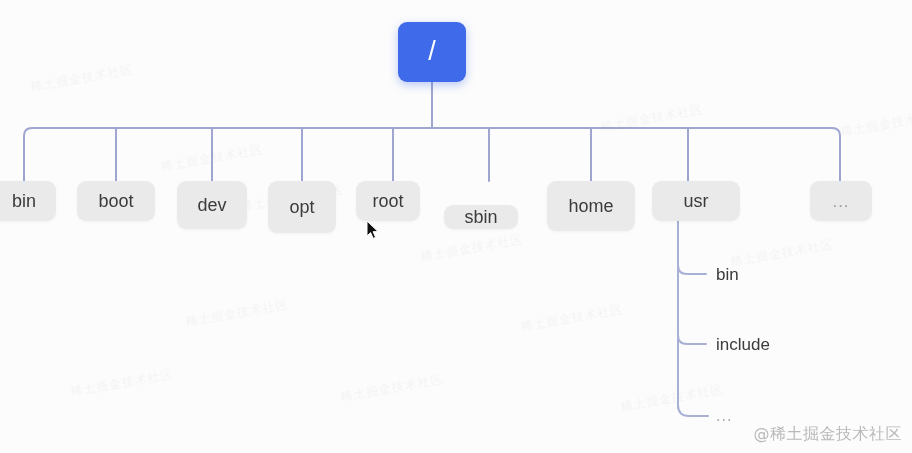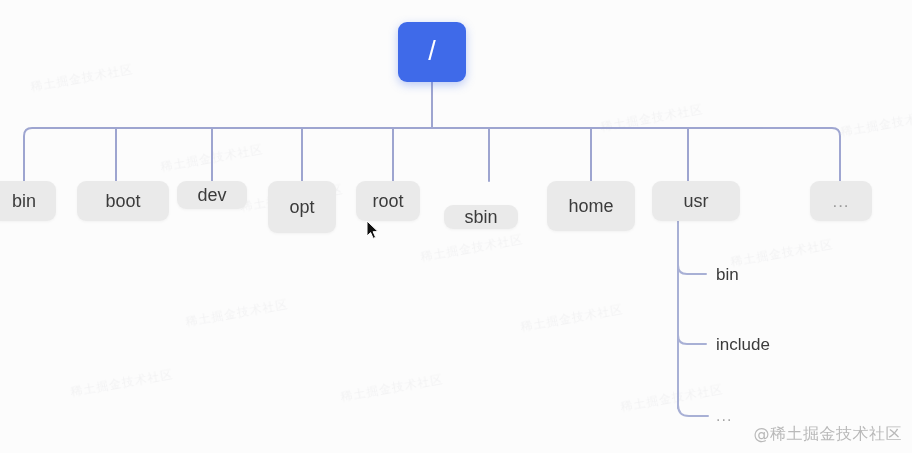--- a/index.html
+++ b/index.html
@@ -165,24 +165,24 @@
   </svg>
 
   <div class="node node-root" style="left:398px; top:22px; width:68px; height:60px;">
     <span class="node-label">/</span>
   </div>
 
   <div id="children-layer">
       <div class="node node-dir" style="left: -8px; top: 181px; width: 64px; height: 40px;">
         <span class="node-label">bin</span>
       </div>
-      <div class="node node-dir" style="left: 77px; top: 181px; width: 92px; height: 40px;">
+      <div class="node node-dir" style="left: 77px; top: 181px; width: 78px; height: 40px;">
         <span class="node-label">boot</span>
       </div>
-      <div class="node node-dir" style="left: 177px; top: 181px; width: 70px; height: 28px;">
+      <div class="node node-dir" style="left: 177px; top: 181px; width: 70px; height: 48px;">
         <span class="node-label">dev</span>
       </div>
       <div class="node node-dir" style="left: 268px; top: 181px; width: 68px; height: 52px;">
         <span class="node-label">opt</span>
       </div>
       <div class="node node-dir" style="left: 356px; top: 181px; width: 64px; height: 40px;">
         <span class="node-label">root</span>
       </div>
       <div class="node node-dir" style="left: 444px; top: 181px; width: 74px; height: 24px; margin-top: 24px;">
         <span class="node-label">sbin</span>

